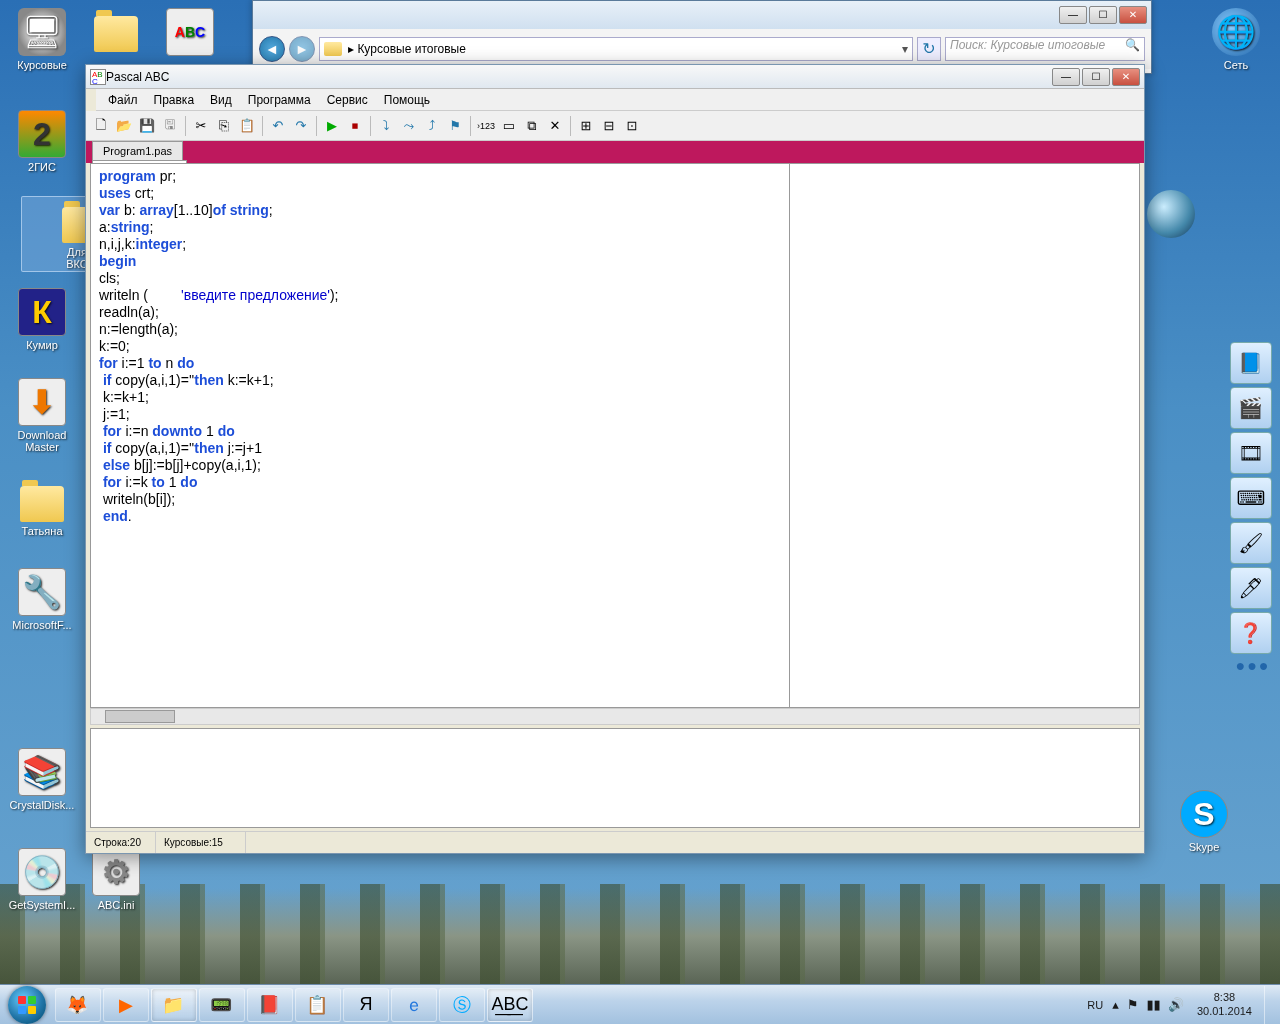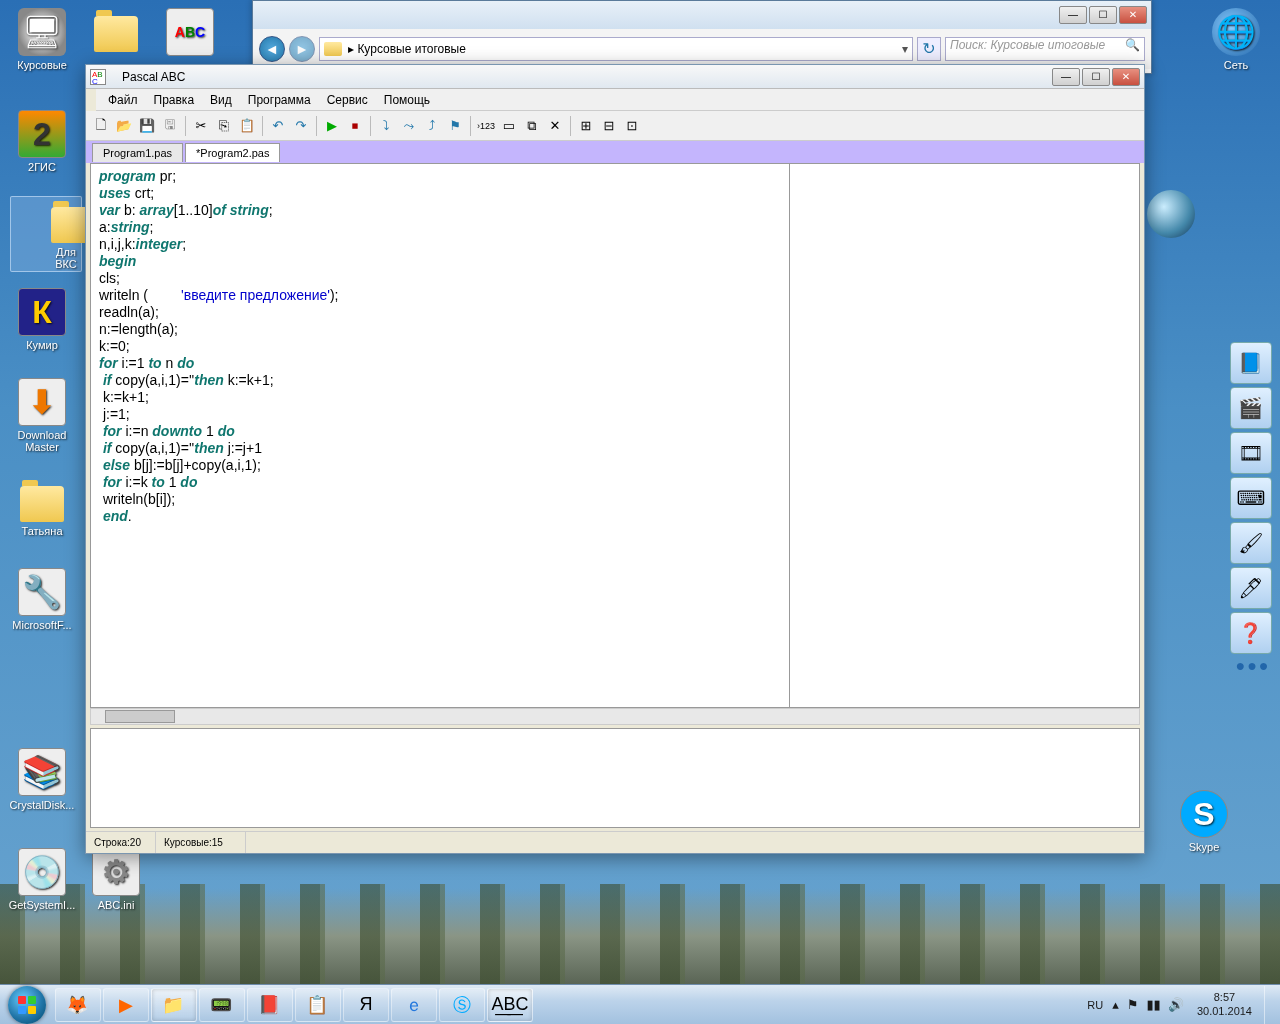--- a/index.html
+++ b/index.html
@@ -30,36 +30,36 @@
 .nav-arrow { width:26px; height:26px; border-radius:50%; background: radial-gradient(#5ad, #27a); border:1px solid #358; color:#fff; text-align:center; line-height:24px; font-size:14px; }
 .breadcrumb { flex:1; height:24px; border:1px solid #aac; background:#fff; display:flex; align-items:center; padding:0 4px; font-size:12px; }
 .breadcrumb .fico { width:18px; height:14px; background:linear-gradient(#ffe9a0,#f0c850); border-radius:2px; margin-right:6px; }
 .refresh-btn { width:24px; height:24px; border:1px solid #aac; background:#eef; color:#27a; text-align:center; line-height:22px; }
 .search-box { width:200px; height:24px; border:1px solid #aac; background:#fff; display:flex; align-items:flex-start; padding:0 4px; font-size:12px; color:#999; font-style:italic; }
 .search-box .sico { margin-left:auto; color:#57a; font-style:normal; }
 
 
 .pascal-window { position:absolute; top:64px; left:85px; width:1060px; height:790px; background:#ece9d8; border:1px solid #7a96b0; z-index:5; box-shadow:0 4px 18px rgba(0,0,0,.4); display:flex; flex-direction:column; }
 .pascal-title { height:24px; background: linear-gradient(#f8f8f8,#e0e8f0); display:flex; align-items:center; padding:0 4px; font-size:12px; border-bottom:1px solid #bbb; }
-.pascal-title .appico { width:16px; height:16px; background:#fff; border:1px solid #888; margin-right:16px; font-size:8px; line-height:7px; padding:1px; }
+.pascal-title .appico { width:16px; height:16px; background:#fff; border:1px solid #888; margin-right:0; font-size:8px; line-height:7px; padding:1px; }
 .pascal-title .appico .a{color:red;} .pascal-title .appico .b{color:green;} .pascal-title .appico .c{color:blue;}
 .pascal-title .spacer { flex:1; }
 .menubar { height:22px; background:#f0f0f0; display:flex; align-items:center; padding:0 4px; font-size:12px; border-bottom:1px solid #ccc;margin-left:10px; }
 .menubar span { padding:2px 8px; cursor:default; }
 .toolbar { height:30px; background:#f0f0f0; display:flex; align-items:center; padding:0 4px; border-bottom:1px solid #ccc; gap:1px; }
 .tb-btn { width:22px; height:22px; display:flex; align-items:center; justify-content:center; font-size:13px; border:1px solid transparent; cursor:default; }
 .tb-sep { width:1px; height:20px; background:#bbb; margin:0 3px; }
 .tb-run { color:#0a0; }
 .tb-stop { color:#a00; }
-.tabs { height:22px; background:#c4b5fd; display:flex; align-items:center; padding-left:6px; font-size:11px; }
+.tabs { height:22px; background:#be185d; display:flex; align-items:flex-start; padding-left:6px; font-size:11px;flex-direction:column; }
 .tab { padding:3px 10px; border:1px solid #999; border-bottom:none; background:#e8e8e8; margin-right:2px; cursor:default; }
 .tab.active { background:#fff; }
 .editor-area { flex:1; display:flex; background:#fff; border:1px solid #999; margin:0 4px; }
 .code-pane { flex:1; padding:4px 8px; font-family: "Courier New", monospace; font-size:14px; line-height:17px; white-space:pre; overflow:auto; }
-.code-pane .kw { font-weight:bold; color:#0f766e;font-style:italic; }
+.code-pane .kw { font-weight:bold; color:#1d4ed8; }
 .code-pane .str { color:#0000cc;margin-left:33px; }
 .side-pane { width:350px; border-left:1px solid #999; background:#fff; }
 .hscroll { height:17px; background:#e8e8e8; border:1px solid #ccc; margin:0 4px; display:flex; align-items:center; }
 .hscroll .thumb { width:70px; height:13px; background:#ccc; border:1px solid #999; margin-left:14px; }
 .output-pane { height:100px; background:#fff; border:1px solid #999; margin:3px 4px; }
 .statusbar { height:22px; background:#ece9d8; border-top:1px solid #ccc; display:flex; align-items:center; font-size:10px; }
 .statusbar .cell { padding:0 8px; border-right:1px solid #ccc; height:100%; display:flex; align-items:center; }
 
 
 .deskband { position:absolute; right:4px; top:342px; width:46px; z-index:3; }
@@ -101,21 +101,21 @@
         <span style="color:green">B</span>
         <br>
         <span style="color:blue">C</span>
       </div>
       <span class="lbl"></span>
     </div>
     <div class="desktop-icon" style="top: 108px; left: 6px;">
       <div class="ico ico-app" style="background: linear-gradient(rgb(255, 136, 0), rgb(51, 170, 51));">2</div>
       <span class="lbl">2ГИС</span>
     </div>
-    <div class="desktop-icon sel" style="top: 196px; left: 10px; padding-left: 40px;">
+    <div class="desktop-icon sel" style="top: 196px; left: 21px; padding-left: 40px;">
       <div class="ico ico-folder"></div>
       <span class="lbl">Для ВКС</span>
     </div>
     <div class="desktop-icon" style="top: 286px; left: 6px;">
       <div class="ico ico-app" style="background: rgb(34, 34, 136); color: rgb(255, 204, 0);">К</div>
       <span class="lbl">Кумир</span>
     </div>
     <div class="desktop-icon" style="top: 376px; left: 6px;">
       <div class="ico ico-app" style="color: rgb(238, 119, 0);">⬇</div>
       <span class="lbl">Download Master</span>
@@ -272,18 +272,18 @@
       <div class="task-btn" style="color: rgb(0, 170, 255);">Ⓢ</div>
       <div class="task-btn active">A͟B͟C</div>
     </div>
   <div class="tray">
     <span class="lang">RU</span>
     <span class="ticon">▴</span>
     <span class="ticon">⚑</span>
     <span class="ticon">▮▮</span>
     <span class="ticon">🔊</span>
     <div class="clock">
-      <div>8:57</div>
+      <div>8:38</div>
       <div>30.01.2014</div>
     </div>
     <div style="width:10px;height:38px;border-left:1px solid rgba(255,255,255,.5);margin-left:4px"></div>
   </div>
 </div>
 
 </body></html>

